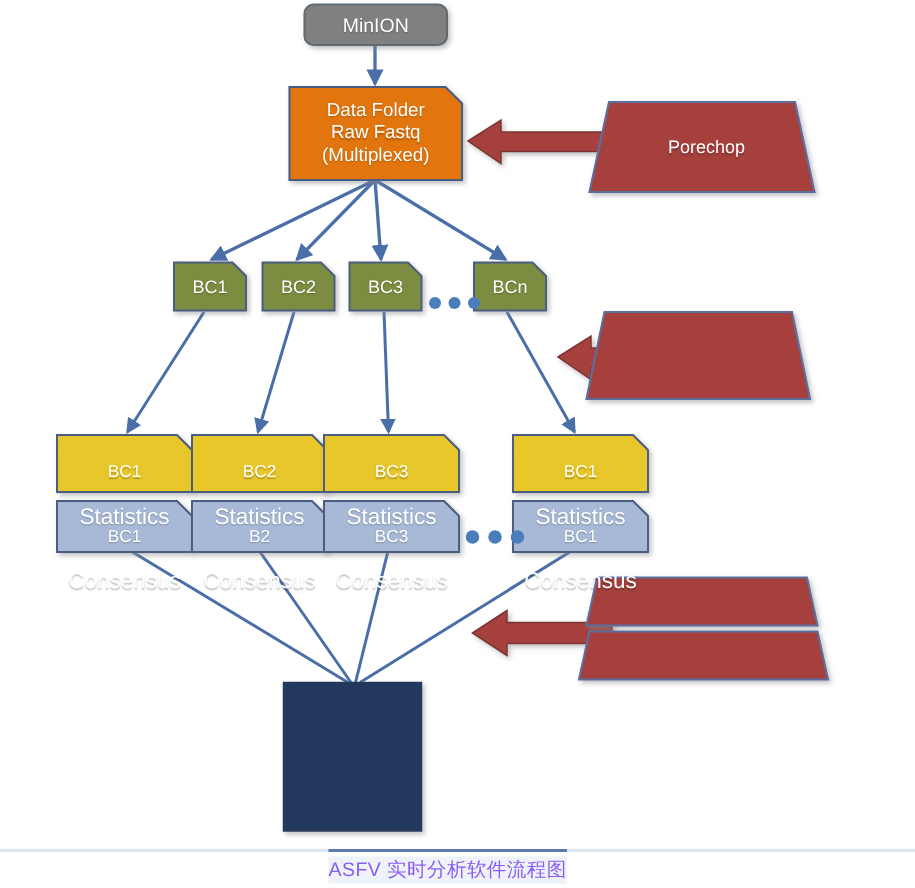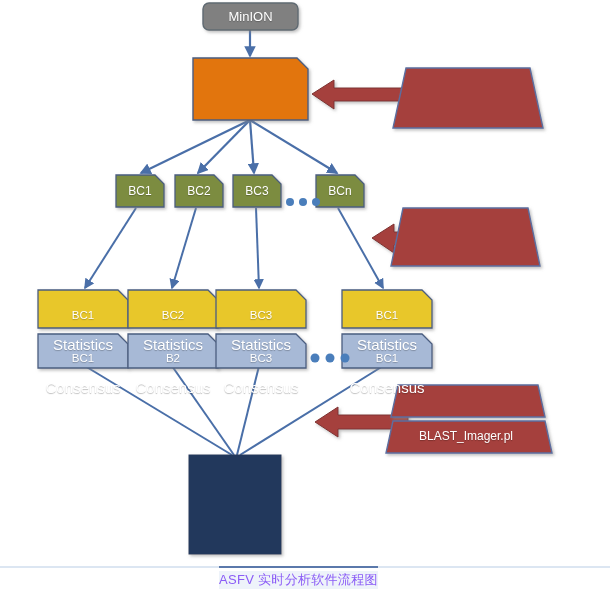--- a/index.html
+++ b/index.html
@@ -148,20 +148,23 @@
 
     <path d="M 315 422 L 338 407 L 338 415 L 408 415 L 408 429 L 338 429 L 338 437 Z" fill="#a5403e" stroke="#7e3331" stroke-width="1" filter="url(#softShadow)"></path>
 
     <path d="M 398 385 L 538 385 L 545 417 L 391 417 Z" fill="#a5403e" stroke="#5b6ea0" stroke-width="1.4" filter="url(#softShadow)"></path>
 
     <path d="M 393 421 L 545 421 L 552 453 L 386 453 Z" fill="#a5403e" stroke="#5b6ea0" stroke-width="1.4" filter="url(#softShadow)"></path>
   </svg>
 
   <div class="node-label lbl-minion" style="left:203px; top:9px; width:95px;">MinION</div>
 
+  <div class="node-label lbl-folder" style="left:193px; top:66px; width:115px;">Data Folder
+Raw Fastq
+(Multiplexed)</div>
 
   <div class="node-label lbl-bc" style="left:116px; top:184px; width:48px;">BC1</div>
   <div class="node-label lbl-bc" style="left:175px; top:184px; width:48px;">BC2</div>
   <div class="node-label lbl-bc" style="left:233px; top:184px; width:48px;">BC3</div>
   <div class="node-label lbl-bc" style="left:316px; top:184px; width:48px;">BCn</div>
 
   <div class="node-label lbl-stat" style="left:38px; top:295px; width:90px;">
     <span class="line1">BC1</span>
     <span class="line2">Statistics</span>
   </div>
@@ -189,20 +192,20 @@
   <div class="node-label lbl-cons" style="left:216px; top:338px; width:90px;">
     <span class="line1">BC3</span>
     <span class="line2">Consensus</span>
   </div>
   <div class="node-label lbl-cons" style="left:342px; top:338px; width:90px;">
     <span class="line1">BC1</span>
     <span class="line2">Consensus</span>
   </div>
 
 
-  <div class="node-label lbl-tool" style="left:392px; top:429px; width:148px;">BLAST_Imager.pl</div>
+  <div class="node-label lbl-tool" style="left:406px; top:91px; width:130px;">Porechop</div>
 
   <div id="caption-rule"></div>
   <div id="caption-wrap">
     <div id="caption-text">ASFV 实时分析软件流程图</div>
   </div>
 
 </div>
 
 </body></html>

